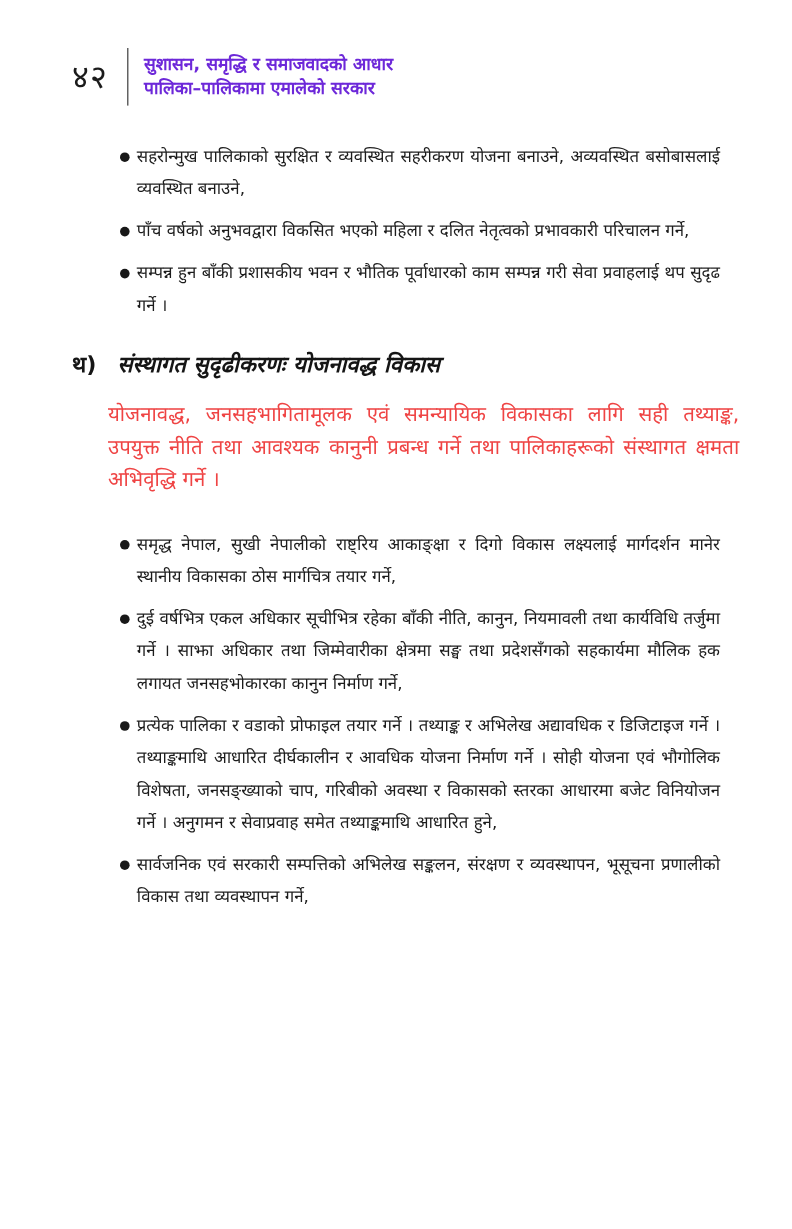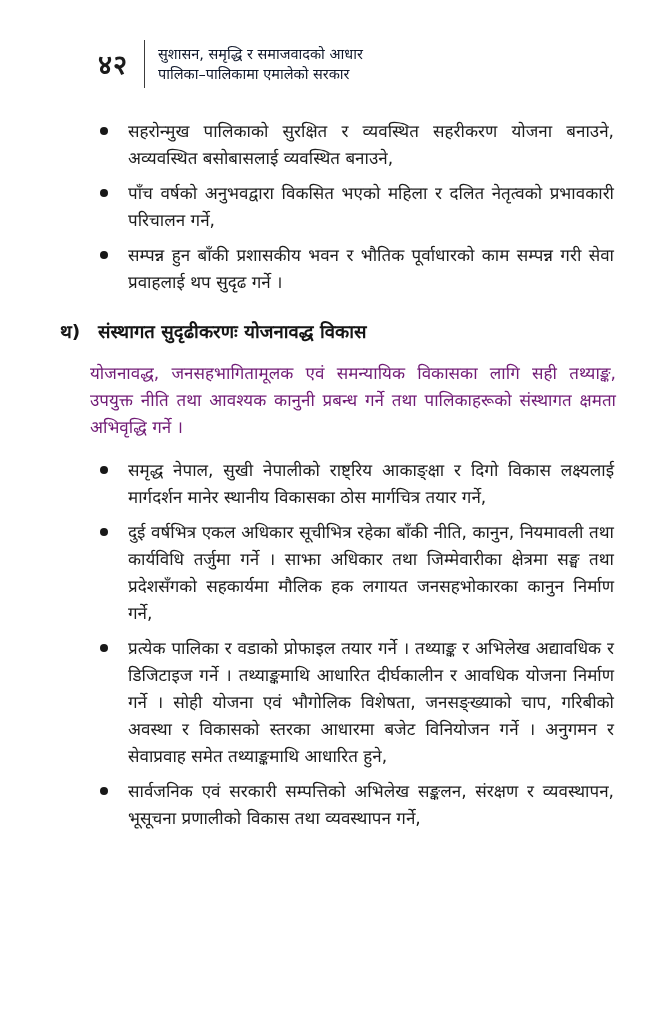--- a/index.html
+++ b/index.html
@@ -22,38 +22,37 @@
     background: #ffffff;
   }
   
   .page-header {
     display: flex;
     align-items: center;
     margin-bottom: 30px;
   }
   .page-number {
     font-size: 27px;
-    font-weight: 700;
+    font-weight: 400;
     line-height: 1;
     min-width: 34px;
     letter-spacing: 1px;
     color: #1b1b1b;
-    margin-left: 38px;
   }
   .header-divider {
     width: 1px;
     height: 48px;
     background: #3c3c3c;
     margin: 0 13px 0 12px;
   }
   .header-title {
     font-size: 14.5px;
-    font-weight: 400;
+    font-weight: 700;
     line-height: 20px;
-    color: #0f172a;
+    color: #6d28d9;
   }
   
   .bullet-list {
     list-style: none;
     margin: 0;
     padding: 0;
   }
   .bullet-item {
     display: flex;
     align-items: flex-start;
@@ -62,50 +61,51 @@
   .dot {
     flex: 0 0 auto;
     width: 8px;
     height: 8px;
     border-radius: 50%;
     background: #181818;
     margin: 9px 0 0 40px;
   }
   .bullet-text {
     display: block;
-    margin-left: 20px;
-    font-size: 17px;
+    margin-left: 6px;
+    font-size: 14px;
     line-height: 27px;
     text-align: justify;
     color: #1c1c1c;
     width: 486px;
   }
   .section-heading {
     display: flex;
     align-items: flex-start;
     margin: 22px 0 14px 0;
     font-size: 18.5px;
     font-weight: 700;
     line-height: 28px;
     color: #151515;
   }
   .section-marker {
     flex: 0 0 auto;
     width: 38px;
   }
   .section-title {
     flex: 1 1 auto;
+    font-style: italic;
   }
   .section-intro {
-    margin: 0 0 16px 30px;
+    margin: 0 0 27px 30px;
     width: 526px;
     font-size: 17px;
     line-height: 27px;
     text-align: justify;
-    color: #701a75;
+    color: #ef4444;
   }
 </style>
 </head>
 <body>
 
 <div class="page">
 
   <header class="page-header">
     <span class="page-number">४२</span>
     <span class="header-divider"></span>

